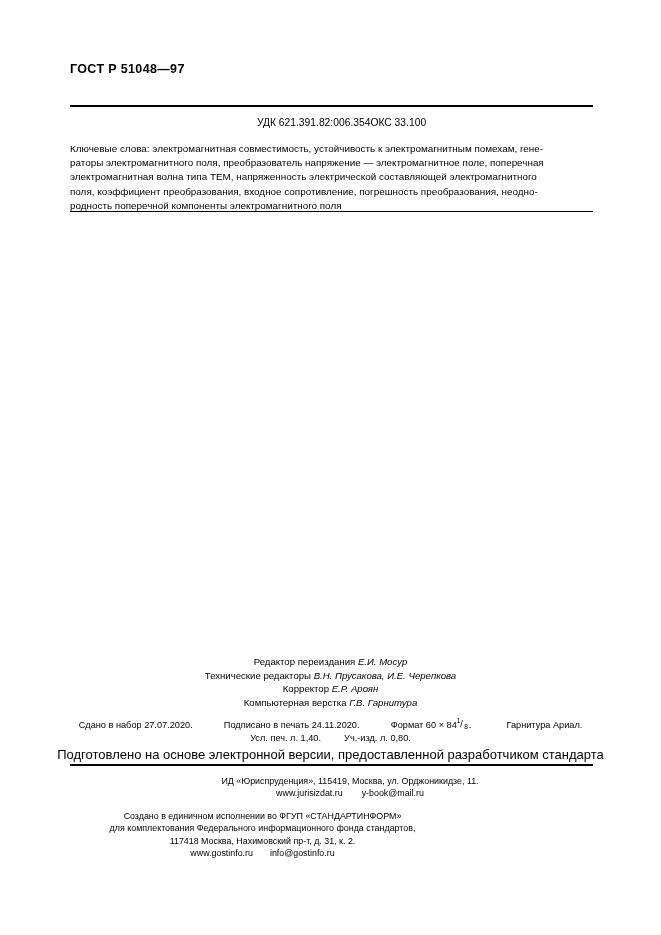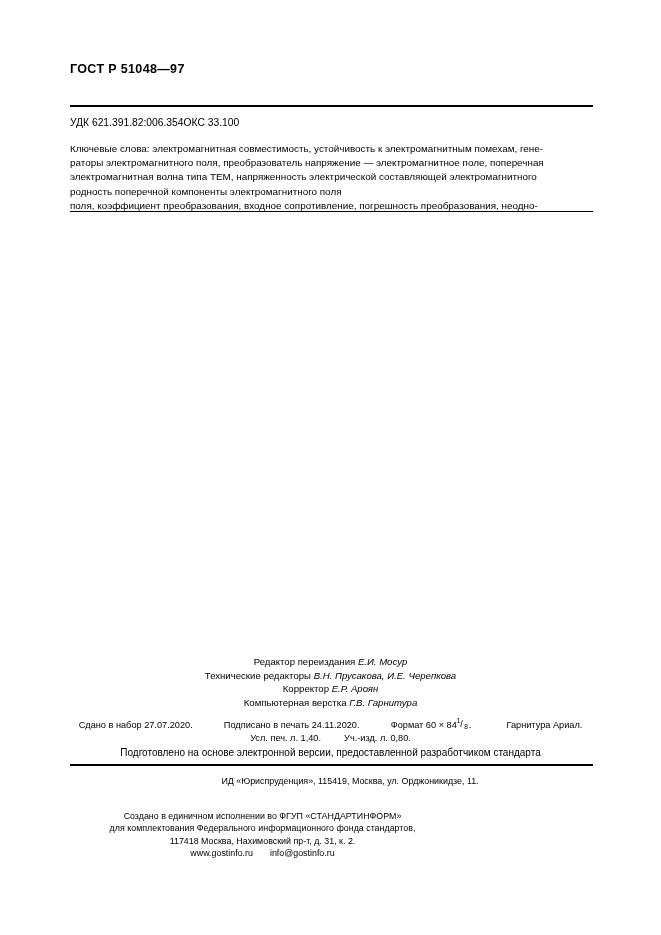--- a/index.html
+++ b/index.html
@@ -47,25 +47,25 @@
   .rule-thick { height: 2px; }
   .rule-thin  { height: 1.4px; }
 
   .rule-top       { top: 93px; }
   .rule-mid       { top: 199px; }
   .rule-publisher { top: 752px; }
 
   
   .code-row {
     position: absolute;
-    left: 70px;
+    left: 80px;
     top: 105px;
     width: 523px;
     display: flex;
-    justify-content: flex-start;
+    justify-content: center;
     align-items: baseline;
     font-size: 10.3px;
   }
   .code-row > span { white-space: nowrap; }
 
   
   .keywords {
     position: absolute;
     left: 70px;
     top: 130px;
@@ -129,21 +129,21 @@
     left: 7.4px; top: 2px;
     font-size: 6.6px;
   }
 
   .electronic-note {
     position: absolute;
     left: 0;
     top: 735px;
     width: 661px;
     text-align: center;
-    font-size: 10px;
+    font-size: 13px;
     white-space: nowrap;
   }
 
   
   .publisher {
     position: absolute;
     left: 0;
     top: 763px;
     width: 661px;
     text-align: center;
@@ -177,22 +177,22 @@
 
   <div class="code-row">
     <span>УДК 621.391.82:006.354</span>
     <span>ОКС 33.100</span>
   </div>
 
   <div class="keywords">
     <span class="kw-line">Ключевые слова: электромагнитная совместимость, устойчивость к электромагнитным помехам, гене-</span>
     <span class="kw-line">раторы электромагнитного поля, преобразователь напряжение — электромагнитное поле, поперечная</span>
     <span class="kw-line">электромагнитная волна типа ТЕМ, напряженность электрической составляющей электромагнитного</span>
+    <span class="kw-line">поля, коэффициент преобразования, входное сопротивление, погрешность преобразования, неодно-</span>
     <span class="kw-line">родность поперечной компоненты электромагнитного поля</span>
-    <span class="kw-line">поля, коэффициент преобразования, входное сопротивление, погрешность преобразования, неодно-</span>
   </div>
 
   <div class="rule rule-thin rule-mid"></div>
 
   <div class="credits">
     <span class="line">
       <span>Редактор переиздания</span>
       <i>Е.И. Мосур</i>
     </span>
     <span class="line">
@@ -225,20 +225,25 @@
       <span>Уч.-изд. л. 0,80.</span>
     </span>
   </div>
 
   <div class="electronic-note">Подготовлено на основе электронной версии, предоставленной разработчиком стандарта</div>
 
   <div class="rule rule-thick rule-publisher"></div>
 
   <div class="publisher">
     <span class="line">ИД «Юриспруденция», 115419, Москва, ул. Орджоникидзе, 11.</span>
+    <span class="line">
+      <span>www.jurisizdat.ru</span>
+      <span class="gap"></span>
+      <span>y-book@mail.ru</span>
+    </span>
   </div>
 
   <div class="standartinform">
     <span class="line">Создано в единичном исполнении во ФГУП «СТАНДАРТИНФОРМ»</span>
     <span class="line">для комплектования Федерального информационного фонда стандартов,</span>
     <span class="line">117418 Москва, Нахимовский пр-т, д. 31, к. 2.</span>
     <span class="line">
       <span>www.gostinfo.ru</span>
       <span class="gap"></span>
       <span>info@gostinfo.ru</span>

